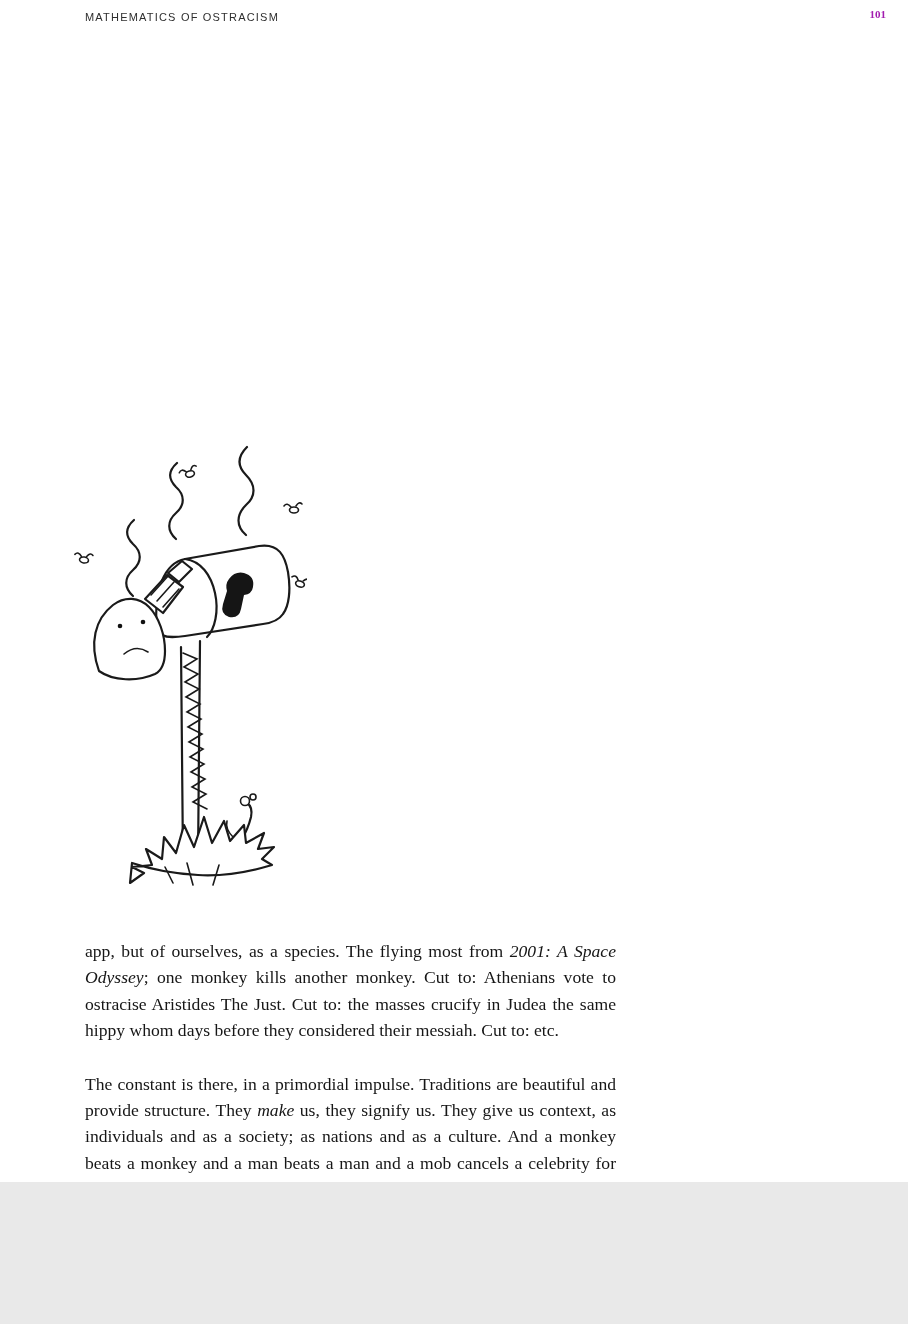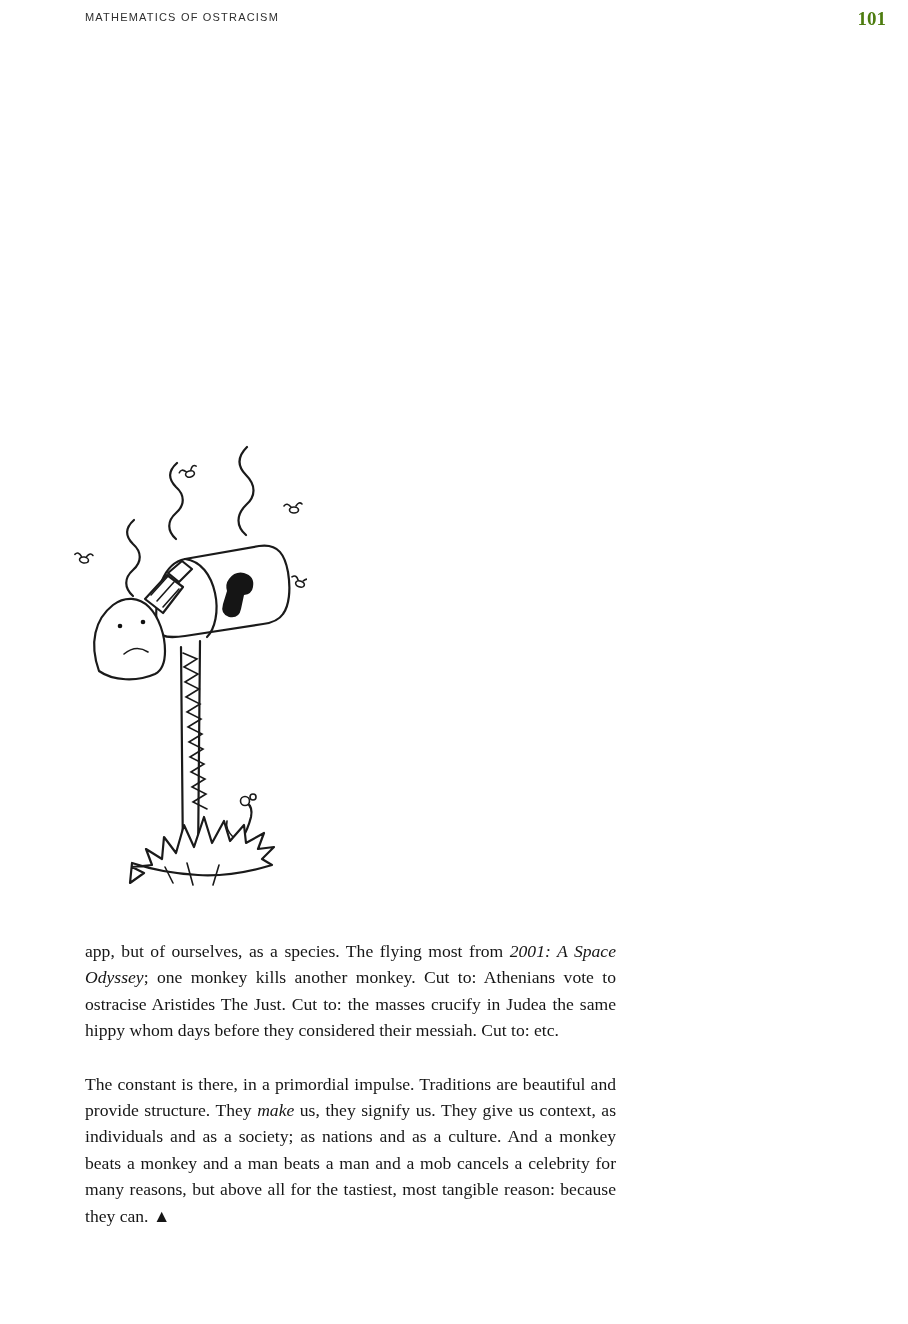--- a/index.html
+++ b/index.html
@@ -1,33 +1,33 @@
 <!DOCTYPE html>
 <html><head>
 <meta charset="utf-8">
 <style>
   html,body{margin:0;padding:0;background:#e9e9e9;}
   .page{
     position:relative;
-    width:908px;height:1324px;
+    width:908px;height:1182px;
     margin:0 auto;
     background:#ffffff;
     font-family:"Liberation Serif", serif;
     color:#1c1c1c;
     overflow:hidden;
   }
   .header-title{
     position:absolute;left:85px;top:11px;
     font-family:"Liberation Sans", sans-serif;
     font-size:11px;letter-spacing:1.2px;
     color:#2e2e2e;
   }
   .page-number{
     position:absolute;right:22px;top:8px;
-    font-size:19px;font-weight:600;color:#4d7c0f;
+    font-size:11px;font-weight:600;color:#a21caf;
   }
   .illustration{
     position:absolute;left:73px;top:433px;
     width:234px;height:474px;
   }
   .text-block{
     position:absolute;left:85px;top:938px;width:531px;
   }
   .text-block p{
     margin:0;

